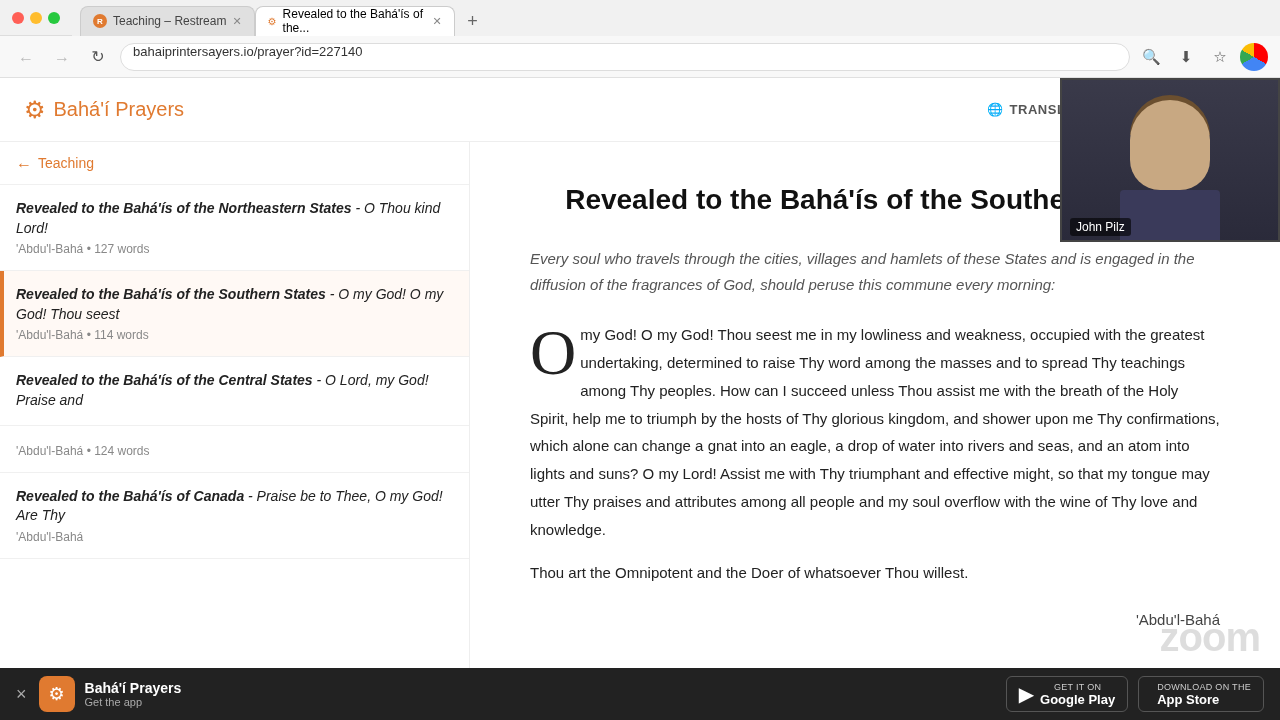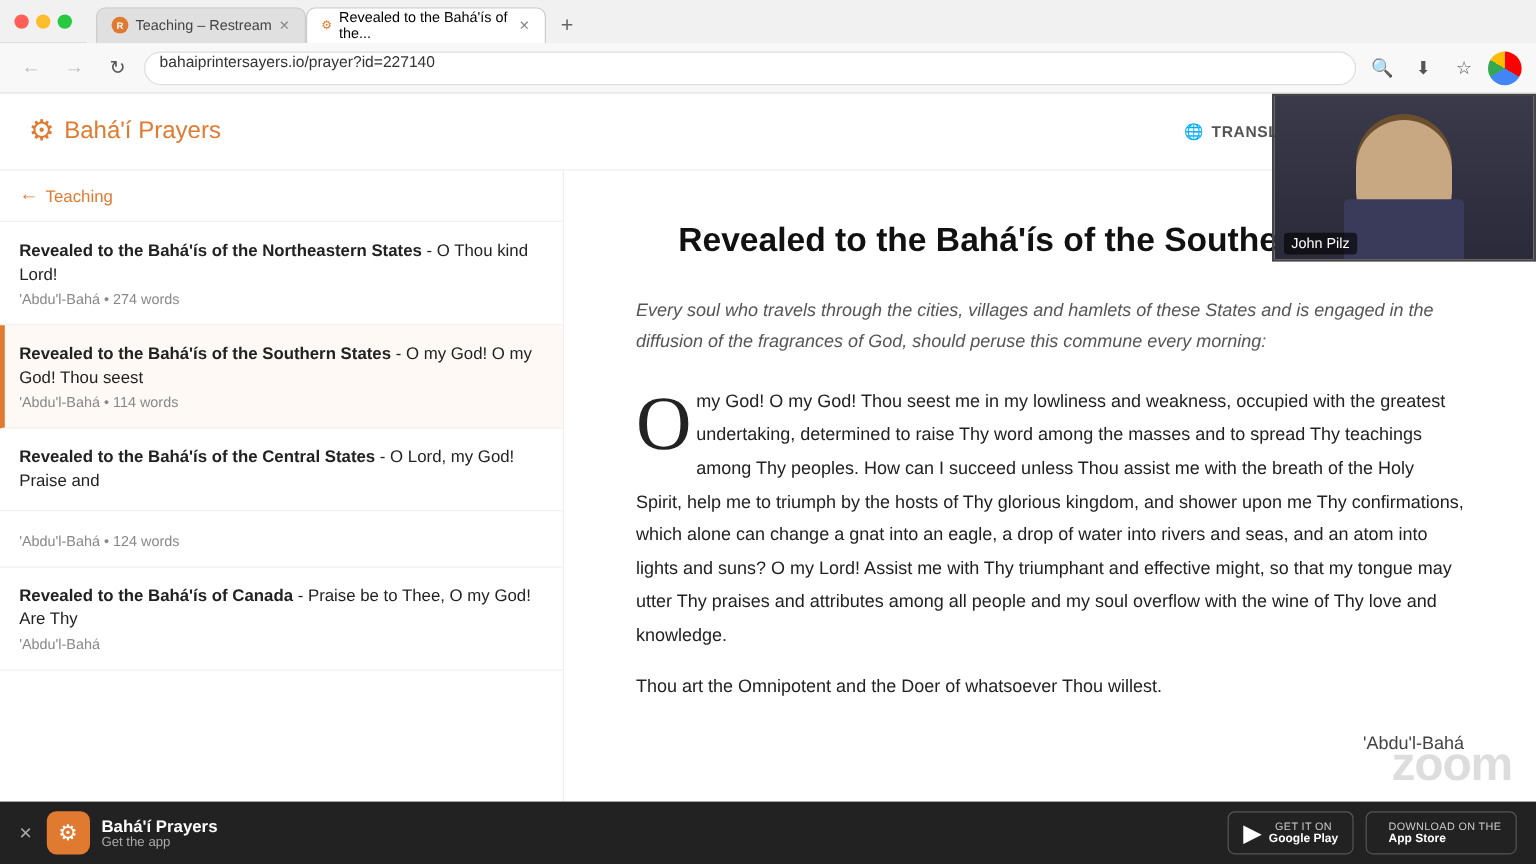--- a/index.html
+++ b/index.html
@@ -43,21 +43,21 @@
 
     
     .site-body { display: flex; flex: 1; overflow: hidden; }
 
     
     .sidebar { width: 470px; min-width: 470px; border-right: 1px solid #eee; overflow-y: auto; background: #fff; }
     .sidebar-back { display: flex; align-items: center; gap: 6px; padding: 12px 16px; color: #e07a30; font-size: 14px; cursor: pointer; border-bottom: 1px solid #f0f0f0; }
     .back-arrow { font-size: 16px; }
     .prayer-list-item { padding: 14px 16px; border-bottom: 1px solid #f0f0f0; cursor: pointer; }
     .prayer-list-item.active { border-left: 4px solid #e07a30; background: #fff9f5; padding-left: 12px; }
-    .prayer-item-title { font-size: 14px; color: #222; line-height: 1.4; }
+    .prayer-item-title { font-size: 14px; color: #222; line-height: 1.4; font-style: italic; }
     .prayer-item-title strong { font-weight: 700; }
     .prayer-item-meta { font-size: 12px; color: #888; margin-top: 4px; }
 
     
     .prayer-content { flex: 1; overflow-y: auto; background: #fff; padding: 40px 60px; }
     .prayer-title { font-size: 28px; font-weight: 700; text-align: center; margin-bottom: 28px; color: #111; line-height: 1.3; }
     .prayer-intro { font-style: italic; font-size: 15px; color: #555; margin-bottom: 24px; line-height: 1.7; }
     .prayer-body { font-size: 15px; color: #222; line-height: 1.85; }
     .prayer-drop-cap { float: left; font-size: 64px; line-height: 0.75; font-weight: 400; margin-right: 4px; color: #222; font-family: Georgia, serif; padding-top: 8px; }
     .prayer-text-para { margin-bottom: 16px; }
@@ -67,27 +67,27 @@
     .bottom-banner { position: absolute; bottom: 0; left: 0; right: 0; background: #222; color: #fff; display: flex; align-items: center; padding: 0 16px; height: 52px; z-index: 100; }
     .banner-close { color: #aaa; font-size: 18px; cursor: pointer; margin-right: 12px; }
     .banner-app-icon { width: 36px; height: 36px; border-radius: 8px; background: #e07a30; display: flex; align-items: center; justify-content: center; color: white; font-size: 18px; margin-right: 10px; }
     .banner-app-info { flex: 1; }
     .banner-app-name { font-size: 14px; font-weight: 600; color: #fff; }
     .banner-app-desc { font-size: 11px; color: #aaa; }
     .banner-store-btns { display: flex; align-items: center; gap: 10px; }
     .store-btn { height: 36px; border-radius: 6px; overflow: hidden; cursor: pointer; display: flex; align-items: center; padding: 0 12px; gap: 6px; border: 1px solid #555; color: #fff; font-size: 11px; }
     .store-btn-label { display: flex; flex-direction: column; }
     .store-btn-top { font-size: 9px; color: #ccc; text-transform: uppercase; letter-spacing: 0.3px; text-align: center; }
-    .store-btn-bottom { font-size: 10px; font-weight: 600; }
+    .store-btn-bottom { font-size: 13px; font-weight: 600; }
 
     
     .zoom-watermark { position: absolute; bottom: 60px; right: 20px; opacity: 0.15; font-size: 40px; font-weight: 800; color: #222; letter-spacing: -1px; pointer-events: none; z-index: 50; }
 
     
-    .webcam-overlay { position: absolute; top: 0; right: 0; width: 220px; height: 140px; background: #1a1a1a; border: 2px solid #444; z-index: 200; overflow: hidden; }
+    .webcam-overlay { position: absolute; top: 0; right: 0; width: 220px; height: 164px; background: #1a1a1a; border: 2px solid #444; z-index: 200; overflow: hidden; }
     .webcam-person { width: 100%; height: 100%; background: linear-gradient(180deg, #2a2a2a 0%, #3a3a3a 60%, #555 100%); display: flex; flex-direction: column; align-items: center; justify-content: flex-end; }
     .webcam-face { width: 80px; height: 90px; background: #c8a882; border-radius: 40px 40px 30px 30px; position: absolute; top: 20px; left: 50%; transform: translateX(-50%); }
     .webcam-hair { width: 80px; height: 40px; background: #6b4f2f; border-radius: 40px 40px 0 0; position: absolute; top: 15px; left: 50%; transform: translateX(-50%); }
     .webcam-name { position: absolute; bottom: 4px; left: 8px; background: rgba(0,0,0,0.6); color: #fff; font-size: 12px; padding: 2px 6px; border-radius: 3px; }
 
     
     .favicon-r { width: 14px; height: 14px; border-radius: 50%; background: #e07a30; display: flex; align-items: center; justify-content: center; color: white; font-size: 8px; font-weight: 700; }
     .favicon-star { color: #e07a30; font-size: 10px; }
 
     
@@ -165,21 +165,21 @@
           <div class="sidebar-back">
             <span class="back-arrow">←</span>
             <span>Teaching</span>
           </div>
 
           <div class="prayer-list-item">
             <div class="prayer-item-title">
               <strong>Revealed to the Bahá'ís of the Northeastern States</strong><span> -</span><span> O Thou kind Lord!</span>
             </div>
             <div class="prayer-item-meta">
-              <span>'Abdu'l-Bahá</span> • <span>274 words</span>
+              <span>'Abdu'l-Bahá</span> • <span>127 words</span>
             </div>
           </div>
 
           <div class="prayer-list-item active">
             <div class="prayer-item-title">
               <strong>Revealed to the Bahá'ís of the Southern States</strong><span> -</span><span> O my God! O my God! Thou seest</span>
             </div>
             <div class="prayer-item-meta">
               <span>'Abdu'l-Bahá</span> • <span>114 words</span>
             </div>

